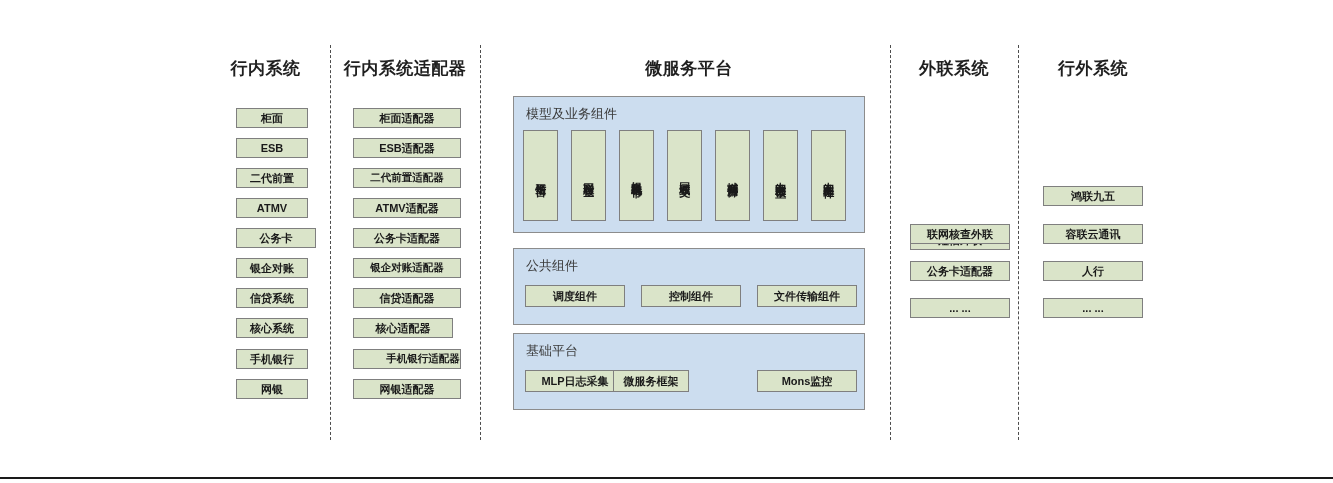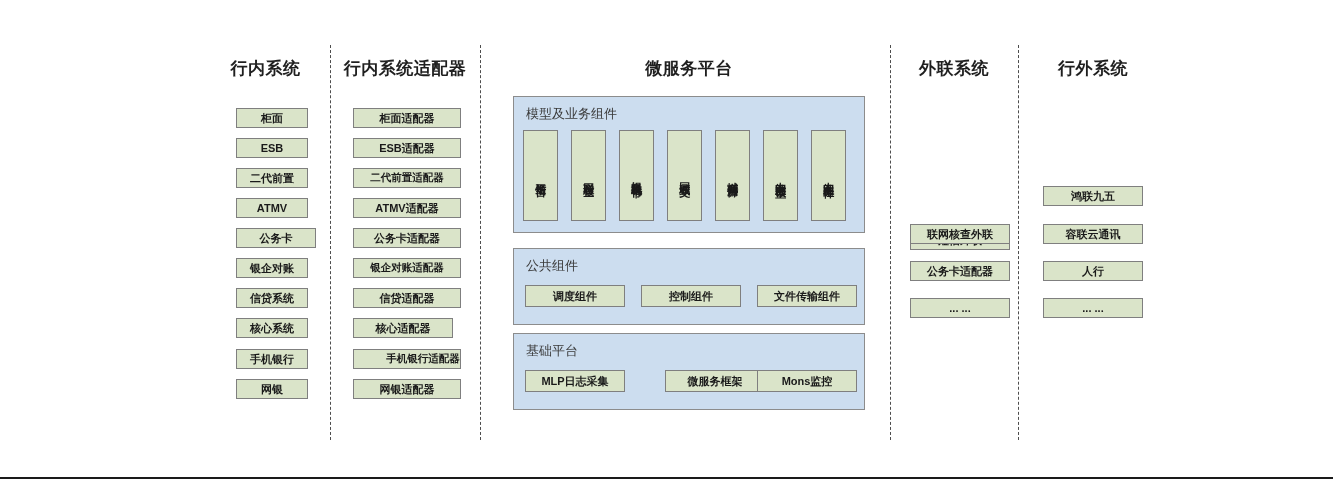--- a/index.html
+++ b/index.html
@@ -171,21 +171,21 @@
     <div class="panel-title">公共组件</div>
   </div>
   <div class="node" style="left:525px; top:285px; width:100px; height:22px;">调度组件</div>
   <div class="node" style="left:641px; top:285px; width:100px; height:22px;">控制组件</div>
   <div class="node" style="left:757px; top:285px; width:100px; height:22px;">文件传输组件</div>
 
   <div class="panel" style="left:513px; top:333px; width:352px; height:77px;">
     <div class="panel-title">基础平台</div>
   </div>
   <div class="node" style="left:525px; top:370px; width:100px; height:22px;">MLP日志采集</div>
-  <div class="node" style="left:665px; top:370px; width:100px; height:22px;">微服务框架</div>
+  <div class="node" style="left:613px; top:370px; width:76px; height:22px;">微服务框架</div>
   <div class="node" style="left:757px; top:370px; width:100px; height:22px;">Mons监控</div>
 
   <div class="node" style="left:910px; top:186px; width:100px; height:20px;margin-top:44px;">短信外联</div>
   <div class="node" style="left:910px; top:224px; width:100px; height:20px;">联网核查外联</div>
   <div class="node" style="left:910px; top:261px; width:100px; height:20px;">公务卡适配器</div>
   <div class="node" style="left:910px; top:298px; width:100px; height:20px;">... ...</div>
 
   <div class="node" style="left:1043px; top:186px; width:100px; height:20px;">鸿联九五</div>
   <div class="node" style="left:1043px; top:224px; width:100px; height:20px;">容联云通讯</div>
   <div class="node" style="left:1043px; top:261px; width:100px; height:20px;">人行</div>

